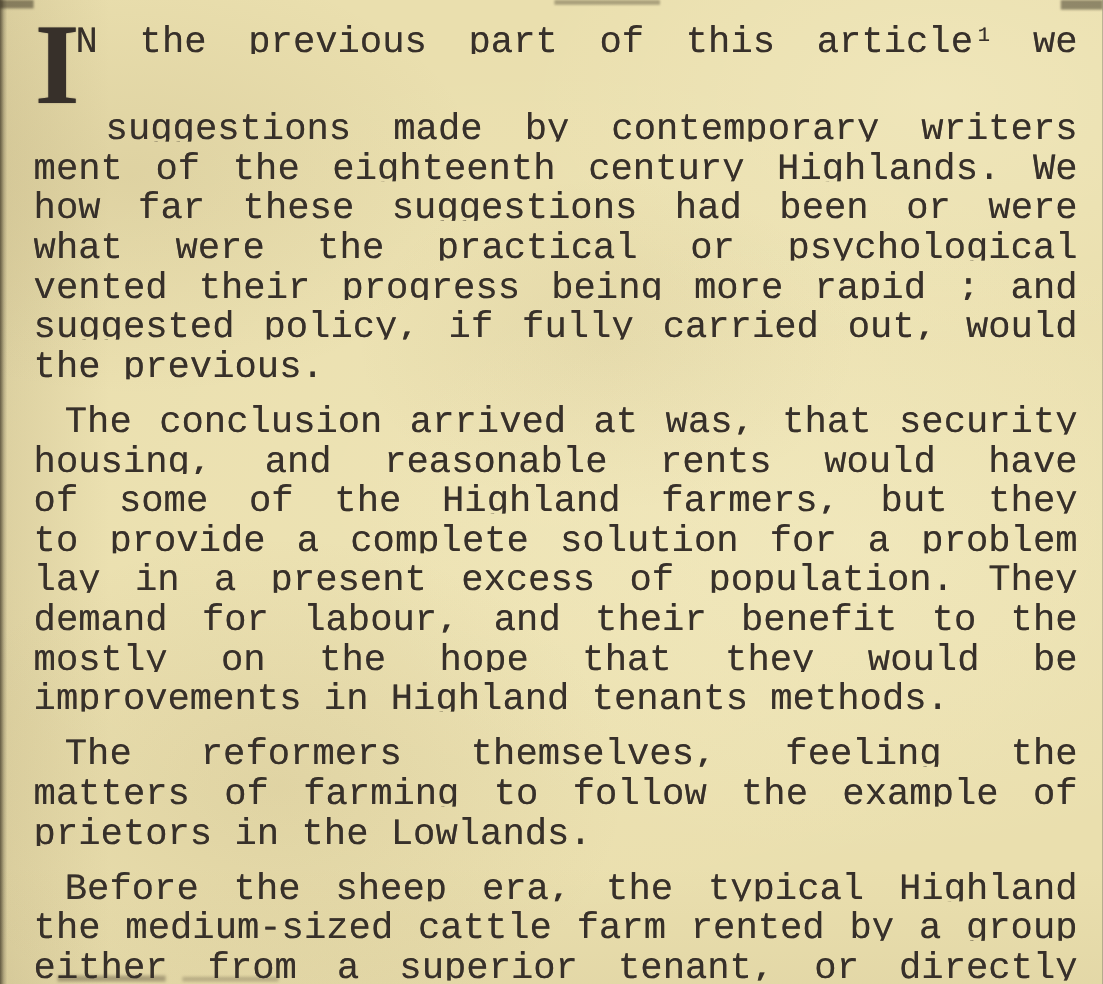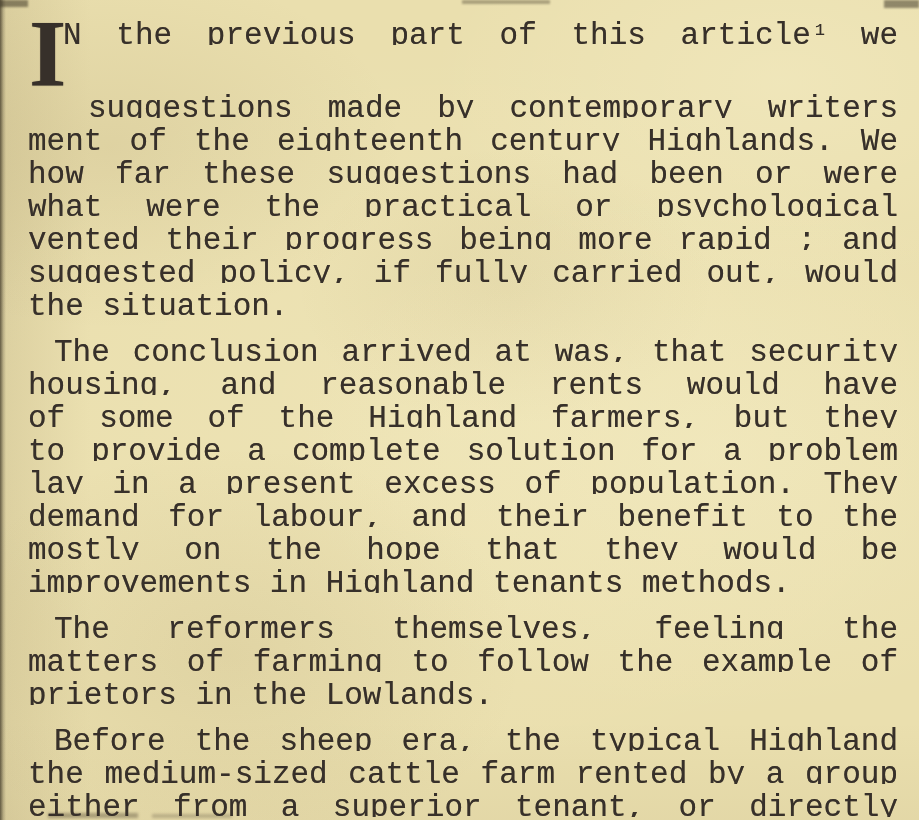--- a/index.html
+++ b/index.html
@@ -101,21 +101,21 @@
   <div class="content">
     <span class="dropcap">I</span>
     <div id="lines">
         <div class="bodyline ml1"><span>N the previous part of this article</span><span class="sup">1</span><span> we discussed some of the</span></div>
         <div class="bodyline ml2"><span>suggestions made by contemporary writers for the improve-</span></div>
         <div class="bodyline"><span>ment of the eighteenth century Highlands.  We tried to show</span></div>
         <div class="bodyline"><span>how far these suggestions had been or were being put into effect ;</span></div>
         <div class="bodyline"><span>what were the practical or psychological obstacles which pre-</span></div>
         <div class="bodyline"><span>vented their progress being more rapid ;  and how far the</span></div>
         <div class="bodyline"><span>suggested policy, if fully carried out, would have met the needs of</span></div>
-        <div class="bodyline last"><span>the situation.</span></div>
+        <div class="bodyline last"><span>the previous.</span></div>
         <div class="bodyline indent"><span>The conclusion arrived at was, that security of tenure, decent</span></div>
         <div class="bodyline"><span>housing, and reasonable rents would have relieved the situation</span></div>
         <div class="bodyline"><span>of some of the Highland farmers, but they could not be expected</span></div>
         <div class="bodyline"><span>to provide a complete solution for a problem the crux of which</span></div>
         <div class="bodyline"><span>lay in a present excess of population.  They created no new</span></div>
         <div class="bodyline"><span>demand for labour, and their benefit to the farmers depended</span></div>
         <div class="bodyline"><span>mostly on the hope that they would be accompanied by radical</span></div>
         <div class="bodyline last"><span>improvements in Highland tenants methods.</span></div>
         <div class="bodyline indent"><span>The reformers themselves, feeling the insufficiency of mere</span></div>
         <div class="bodyline"><span>matters of farming to follow the example of improving pro-</span></div>

